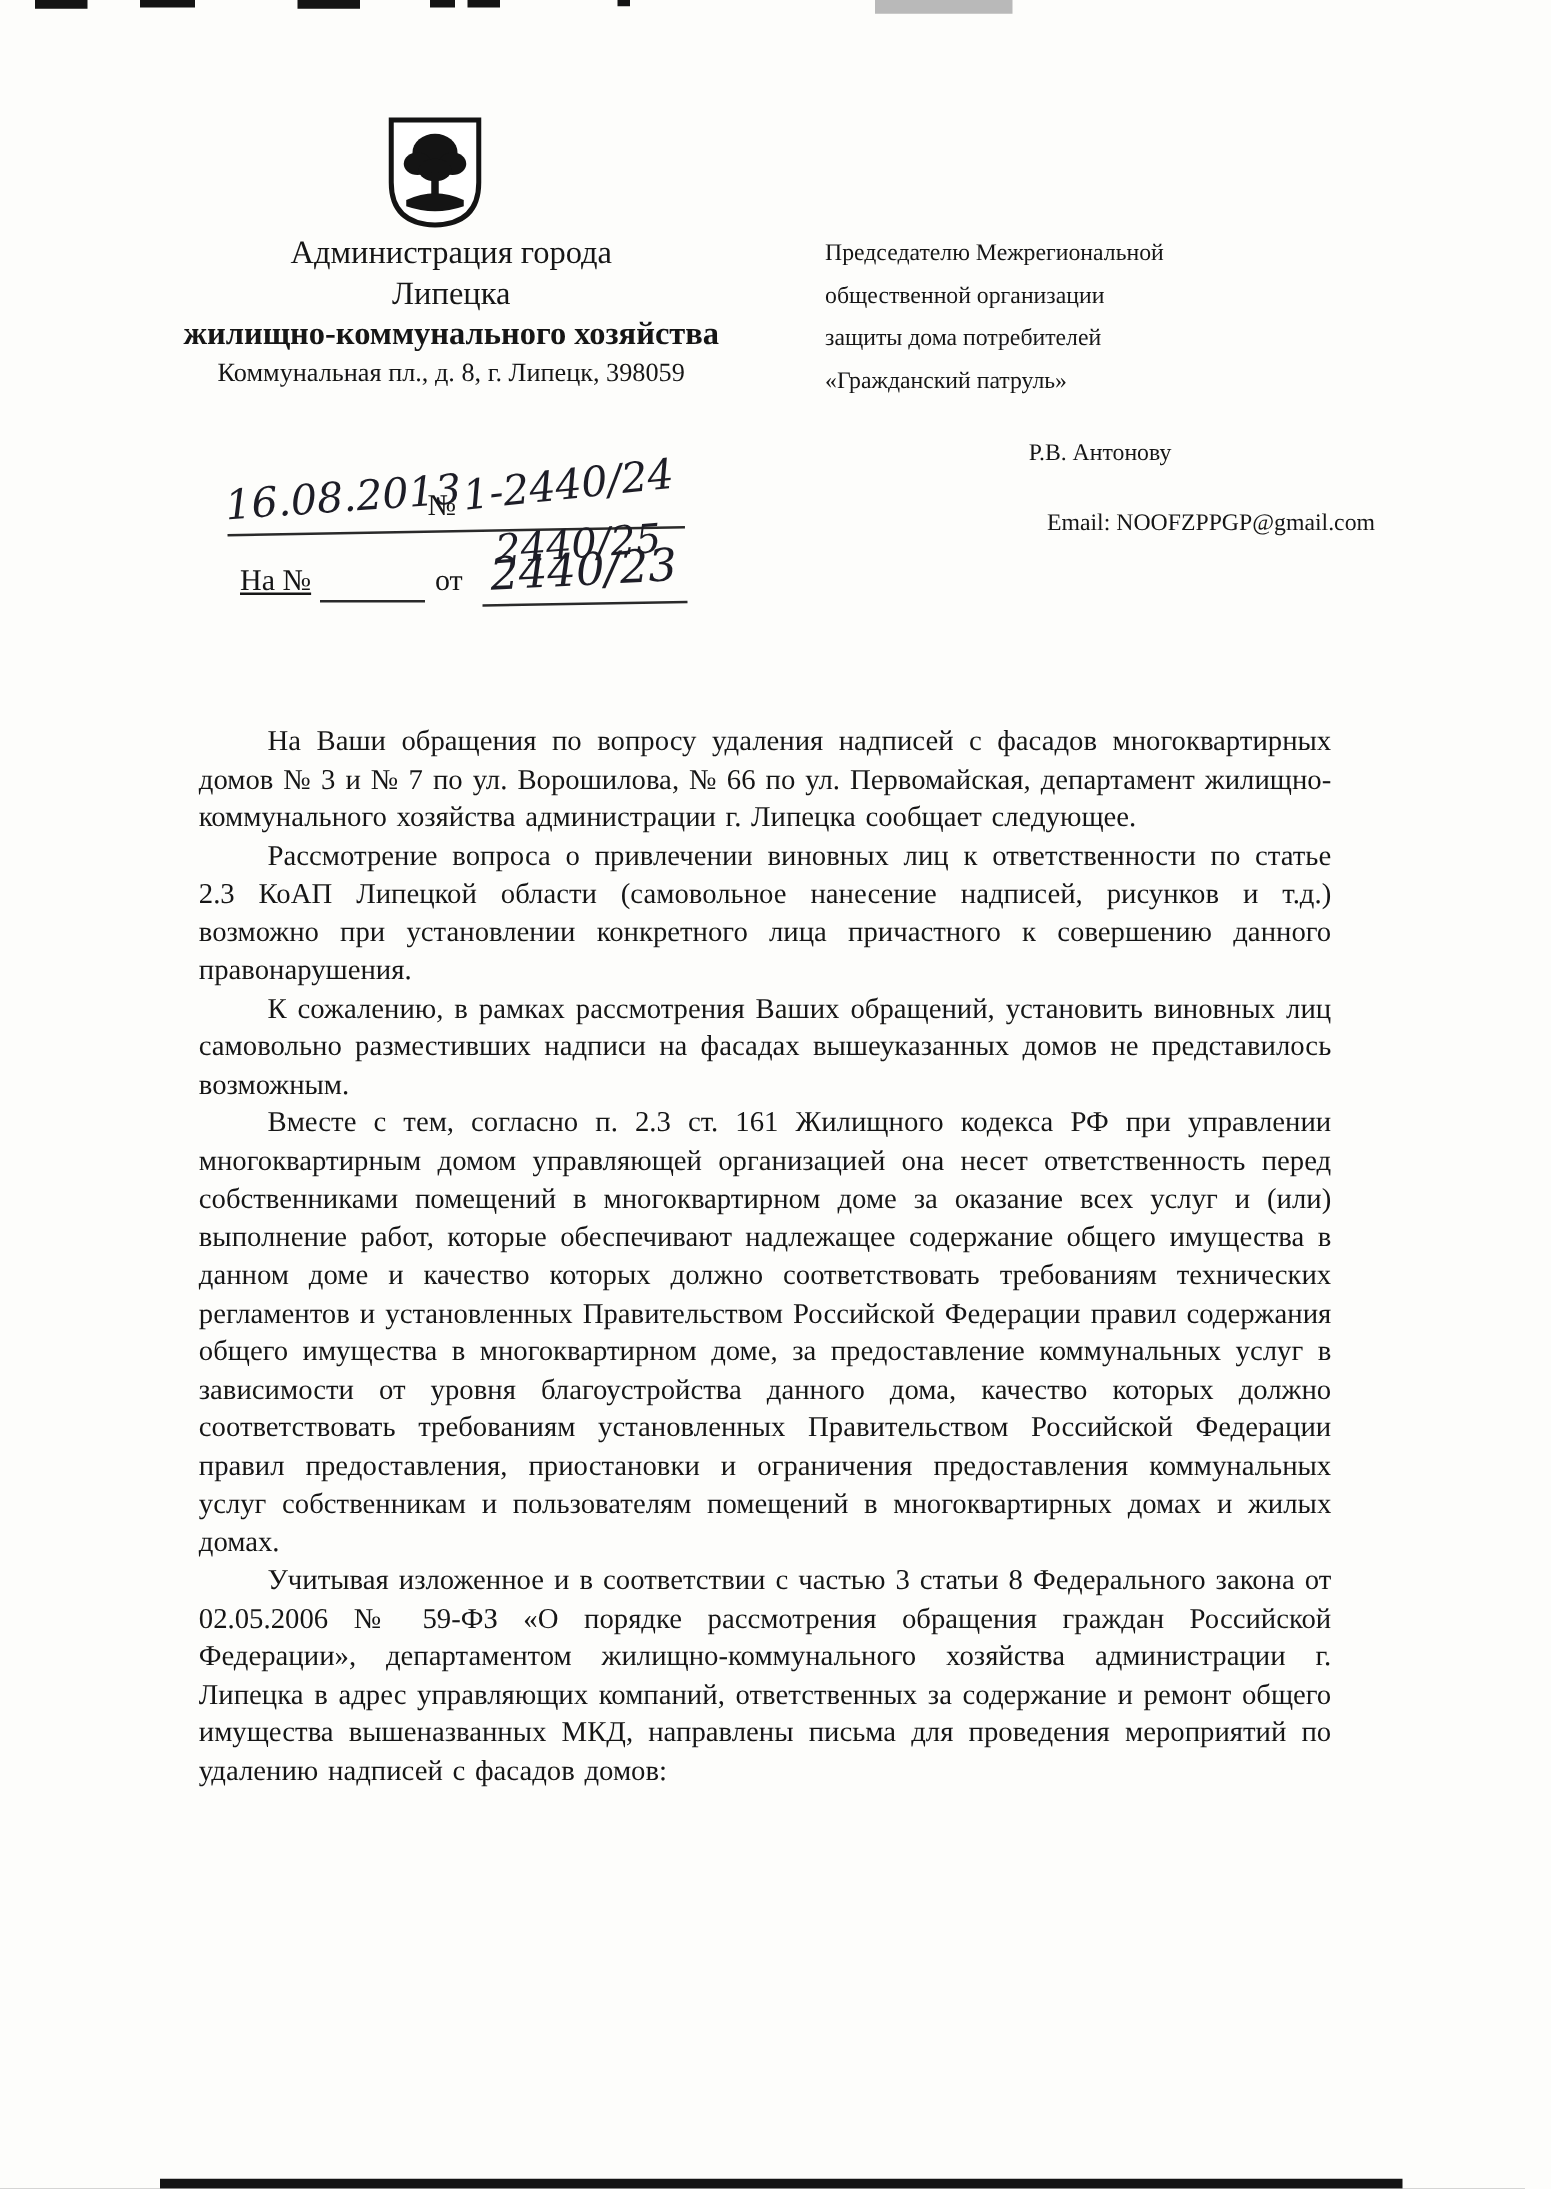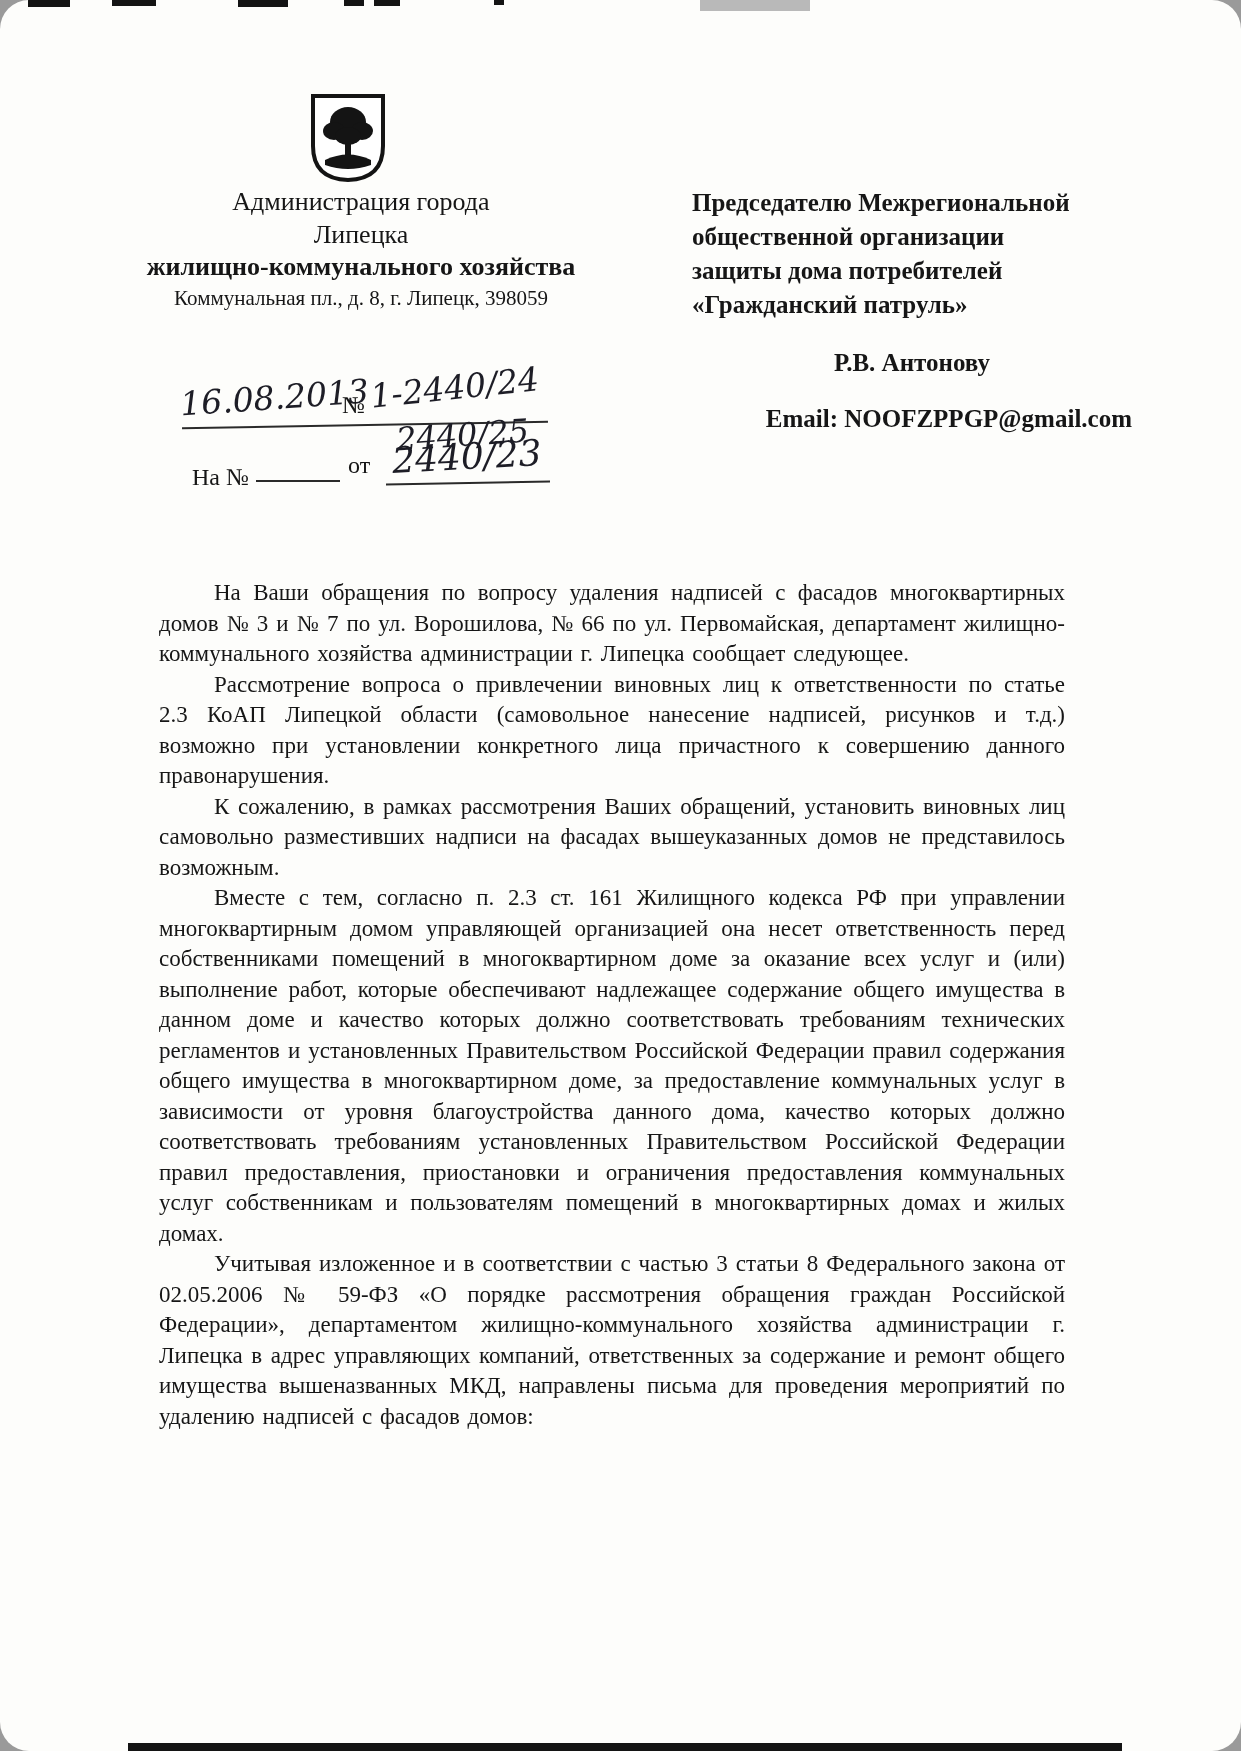--- a/index.html
+++ b/index.html
@@ -6,39 +6,38 @@
   * { margin:0; padding:0; box-sizing:border-box; }
   html,body { background:#9a9a9a; }
   .page {
     position:relative;
     width:1241px; height:1751px;
     margin:0 auto;
     background:#fdfdfb;
     font-family:"Liberation Serif", serif;
     color:#161616;
     overflow:hidden;
-    border-radius:29px;
   }
   .artifact { position:absolute; background:#141414; }
   .artifact.gray { background:#b9b9b9; }
 
   .logo { position:absolute; left:308px; top:92px; width:80px; height:92px; }
 
   .letterhead {
     position:absolute; left:122px; top:185px; width:478px;
     text-align:center;
   }
   .lh-org  { font-size:26px; line-height:33px; }
   .lh-dept { font-size:26px; line-height:32px; font-weight:bold; }
   .lh-sm   { font-size:21px; line-height:30px; }
   .u { text-decoration:underline; }
 
   .recipient {
-    position:absolute; left:692px; top:186px; width:440px;
-    font-size:25px; line-height:34px;font-weight:bold;
+    position:absolute; left:660px; top:186px; width:440px;
+    font-size:19px; line-height:34px;
   }
   .recipient .rc-name  { margin-top:24px;text-align:center; }
   .recipient .rc-email { margin-top:22px;text-align:right; }
 
   .hw {
     position:absolute;
     font-family:"DejaVu Serif", serif;
     font-style:italic;
     color:#1d1d26;
     white-space:nowrap;
@@ -88,21 +87,21 @@
     <div class="lh-dept">жилищно-коммунального хозяйства</div>
     <div class="lh-sm">Коммунальная пл., д. 8, г. Липецк, 398059</div>
   </div>
 
   <div class="hw" style="left:180px; top:378px; font-size:33px; transform:rotate(-4deg);">16.08.2013</div>
   <div class="stamp-label" style="left:342px; top:392px;">№</div>
   <div class="hw" style="left:370px; top:368px; font-size:33px; transform:rotate(-6deg);">1-2440/24</div>
   <div class="rule" style="left:182px; top:424px; width:366px; transform:rotate(-1deg);"></div>
   <div class="hw" style="left:396px; top:416px; font-size:32px; transform:rotate(-4deg);">2440/25</div>
 
-  <div class="stamp-label" style="left:192px; top:464px;">На №</div>
+  <div class="stamp-label" style="left:192px; top:452px;text-decoration:underline;">На №</div>
   <div class="rule" style="left:256px; top:480px; width:84px;"></div>
   <div class="stamp-label" style="left:348px; top:452px;">от</div>
   <div class="hw" style="left:392px; top:436px; font-size:36px; transform:rotate(-3deg);">2440/23</div>
   <div class="rule" style="left:386px; top:482px; width:164px; transform:rotate(-1deg);"></div>
 
   <div class="recipient">
     <div>Председателю Межрегиональной</div>
     <div>общественной организации</div>
     <div>защиты дома потребителей</div>
     <div>«Гражданский патруль»</div>

